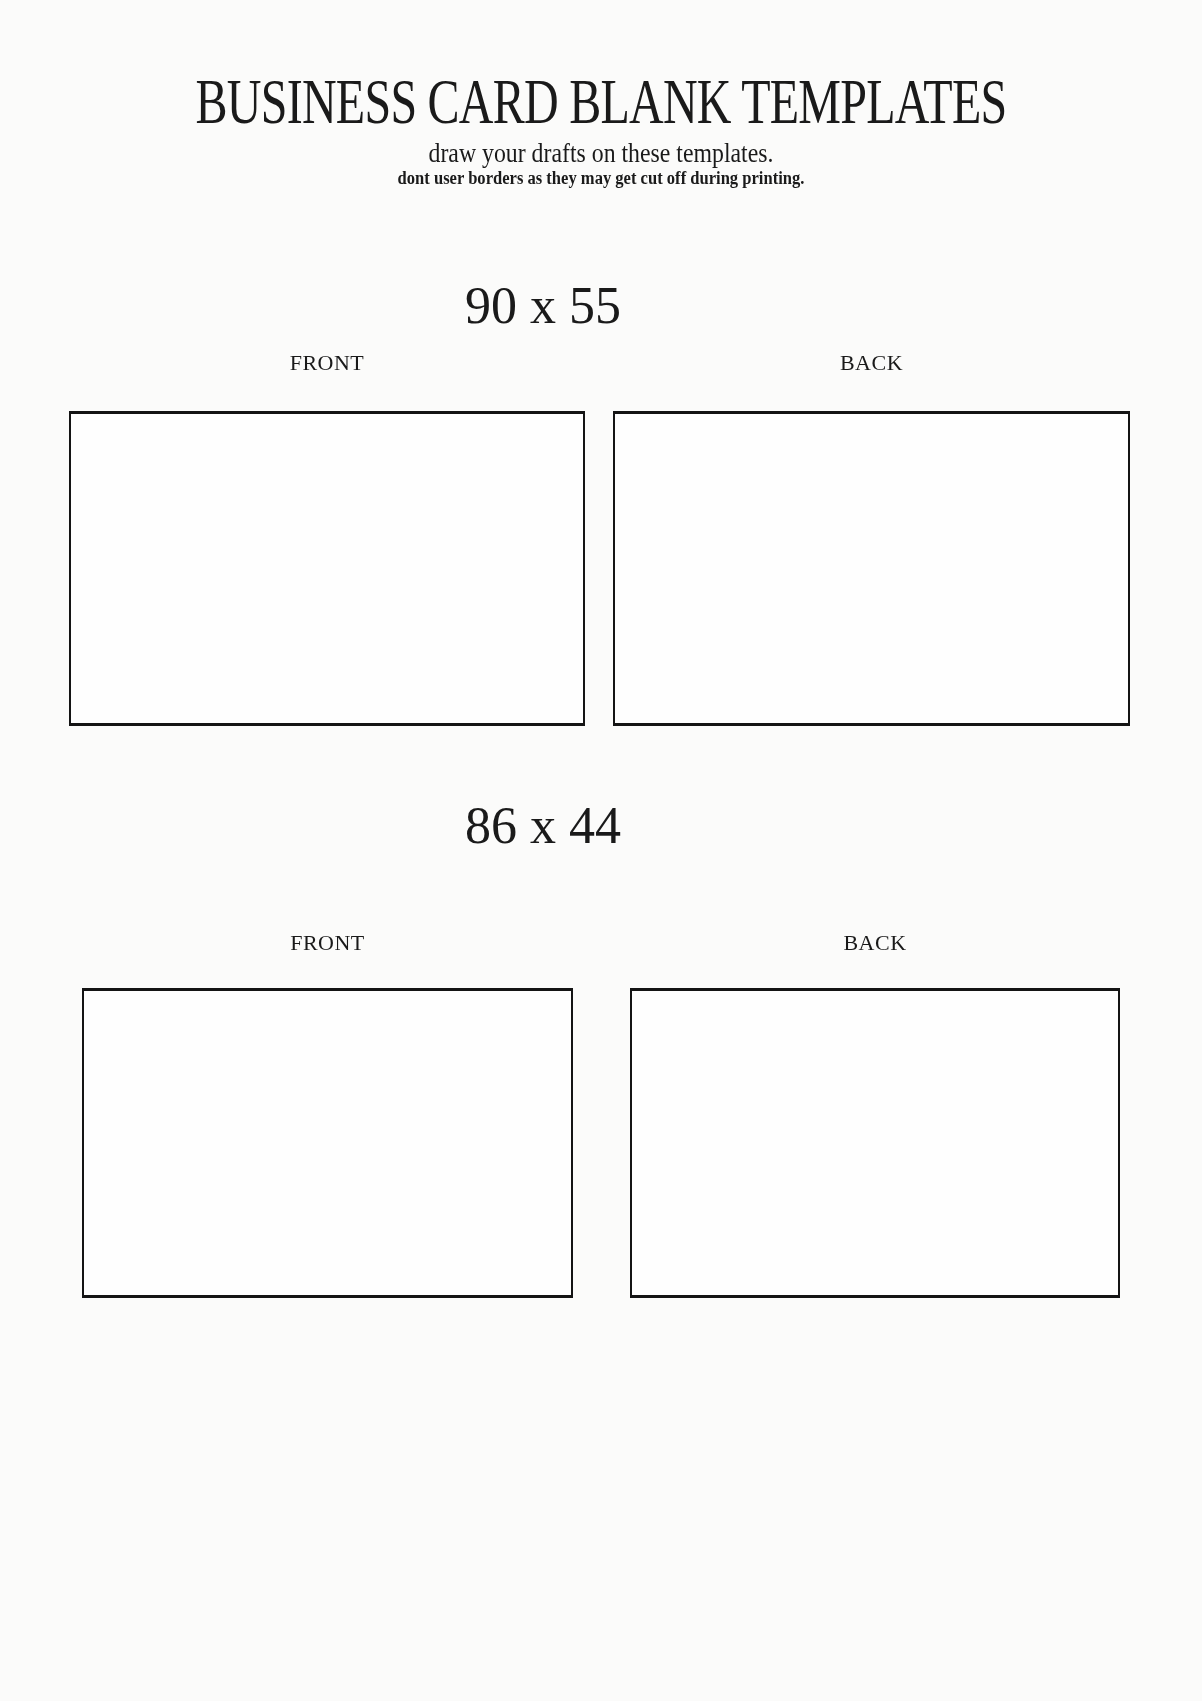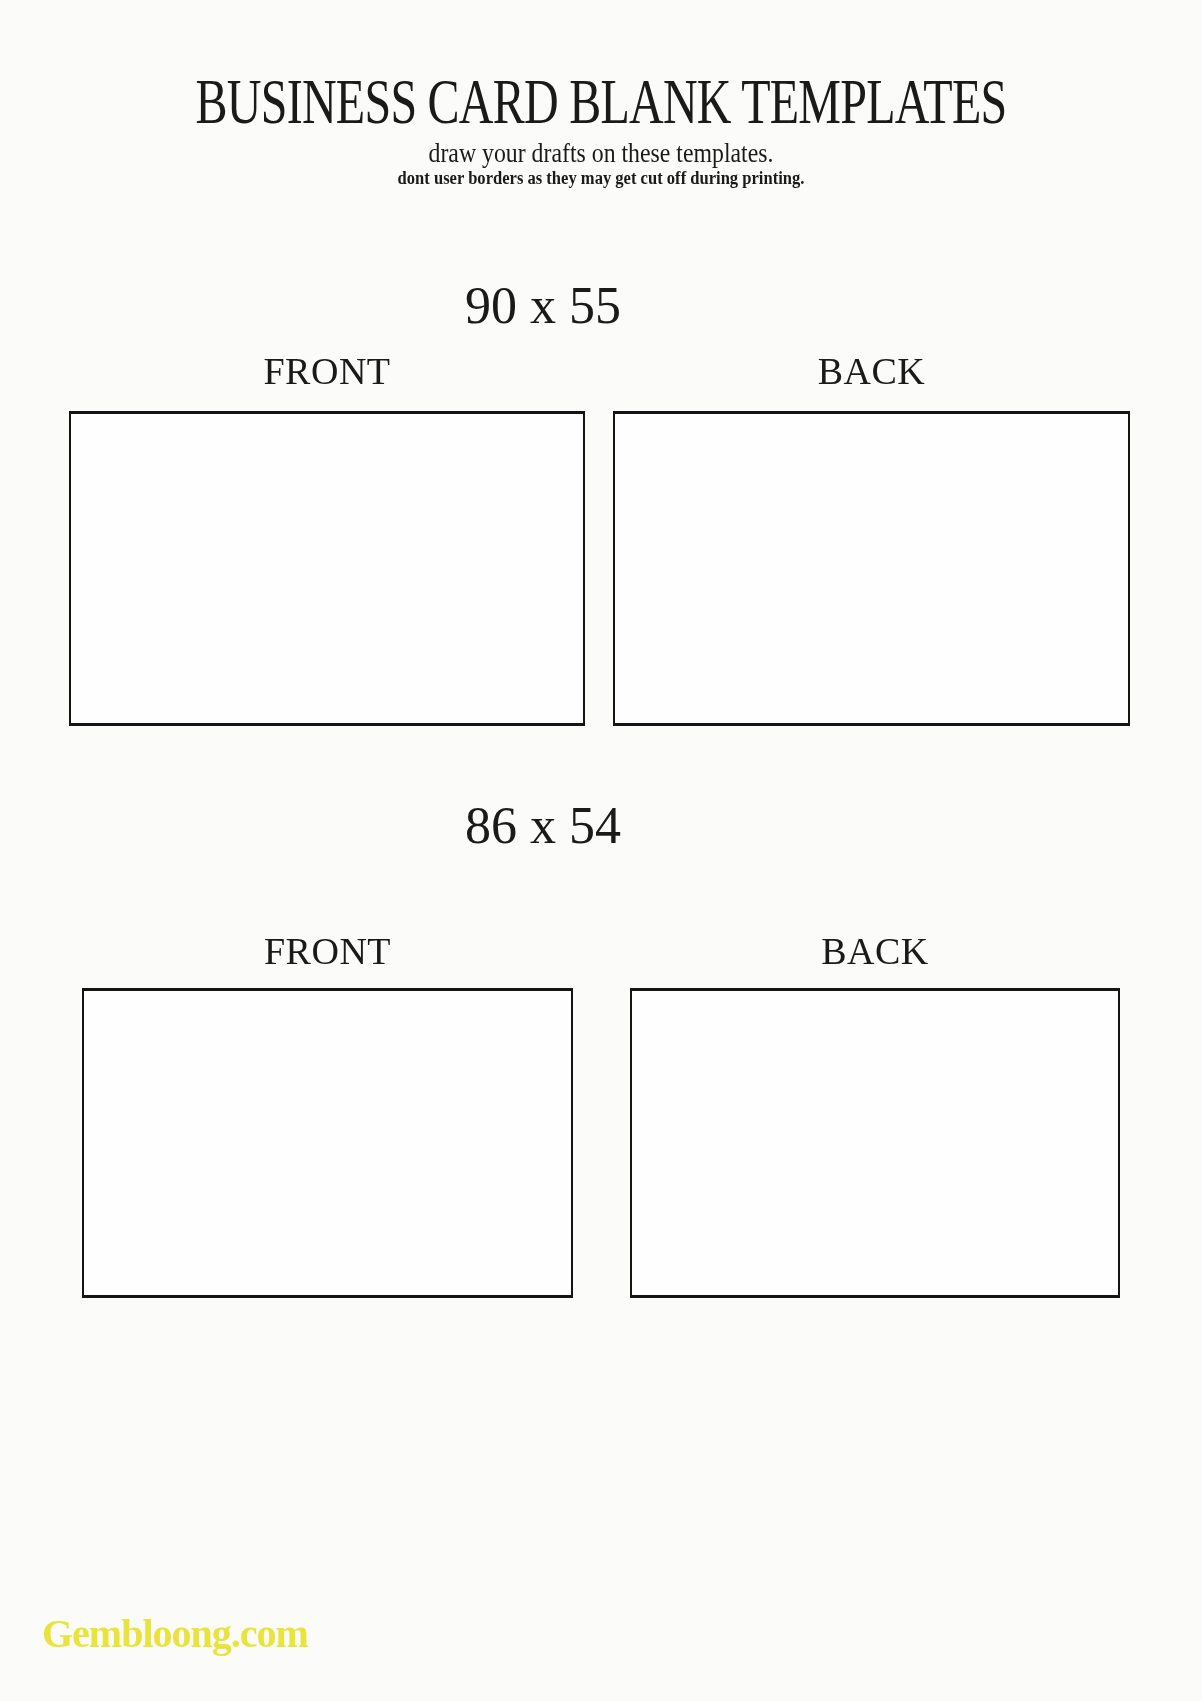--- a/index.html
+++ b/index.html
@@ -49,21 +49,21 @@
   .size-heading {
     left: 0; width: 1086px;
     font-size: 52px; font-weight: 400; line-height: 1;
     text-align: center; white-space: nowrap;
   }
   .heading-1 { top: 280px; }
   .heading-2 { top: 800px; }
 
   
   .side-label {
-    font-size: 38px; font-weight: 400; line-height: 1;
+    font-size: 22px; font-weight: 400; line-height: 1;
     text-align: center; letter-spacing: 0.5px;
     white-space: nowrap;
   }
   .s1-front-label { top: 352px; left: 69px;  width: 516px; }
   .s1-back-label  { top: 352px; left: 613px; width: 517px; }
   .s2-front-label { top: 932px; left: 82px;  width: 491px; }
   .s2-back-label  { top: 932px; left: 630px; width: 490px; }
 
   
   .card {
@@ -94,21 +94,20 @@
   <h1 class="abs page-title">BUSINESS CARD BLANK TEMPLATES</h1>
   <p class="abs page-subtitle">draw your drafts on these templates.</p>
   <p class="abs page-note">dont user borders as they may get cut off during printing.</p>
 
   <h2 class="abs size-heading heading-1">90 x 55</h2>
   <div class="abs side-label s1-front-label">FRONT</div>
   <div class="abs side-label s1-back-label">BACK</div>
   <div class="abs card s1-front-card"></div>
   <div class="abs card s1-back-card"></div>
 
-  <h2 class="abs size-heading heading-2">86 x 54</h2>
+  <h2 class="abs size-heading heading-2">86 x 44</h2>
   <div class="abs side-label s2-front-label">FRONT</div>
   <div class="abs side-label s2-back-label">BACK</div>
   <div class="abs card s2-front-card"></div>
   <div class="abs card s2-back-card"></div>
 
-  <div class="abs watermark">Gembloong.com</div>
 
 </div>
 
 </body></html>

